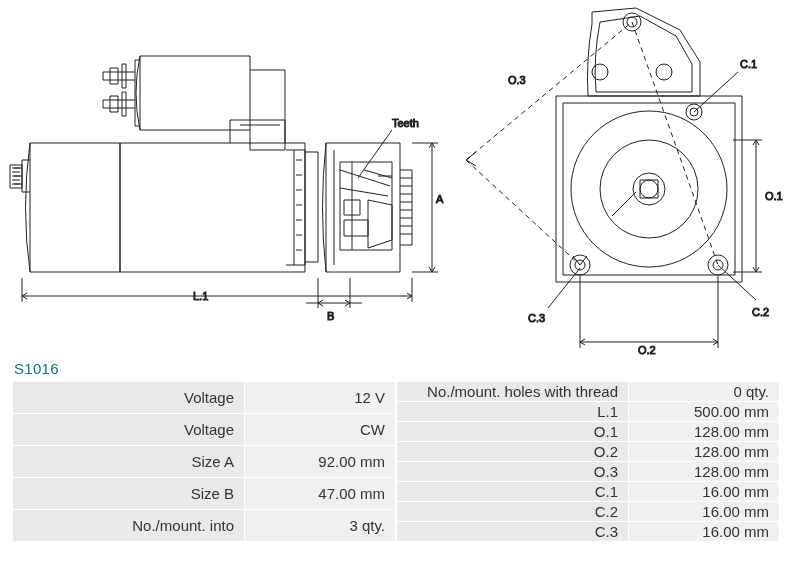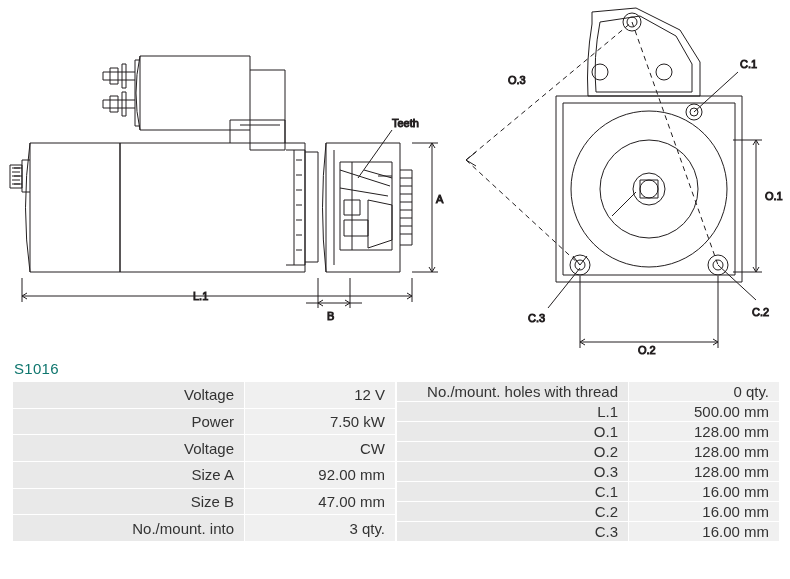--- a/index.html
+++ b/index.html
@@ -243,24 +243,20 @@
 <div class="part-number">S1016</div>
 
 <div class="spec-wrap">
   <table class="spec">
     <tbody>
       <tr>
         <td class="label">Voltage</td>
         <td class="value">12 V</td>
       </tr>
       <tr>
-        <td class="label">Power</td>
-        <td class="value">7.50 kW</td>
-      </tr>
-      <tr>
         <td class="label">Voltage</td>
         <td class="value">CW</td>
       </tr>
       <tr>
         <td class="label">Size A</td>
         <td class="value">92.00 mm</td>
       </tr>
       <tr>
         <td class="label">Size B</td>
         <td class="value">47.00 mm</td>

